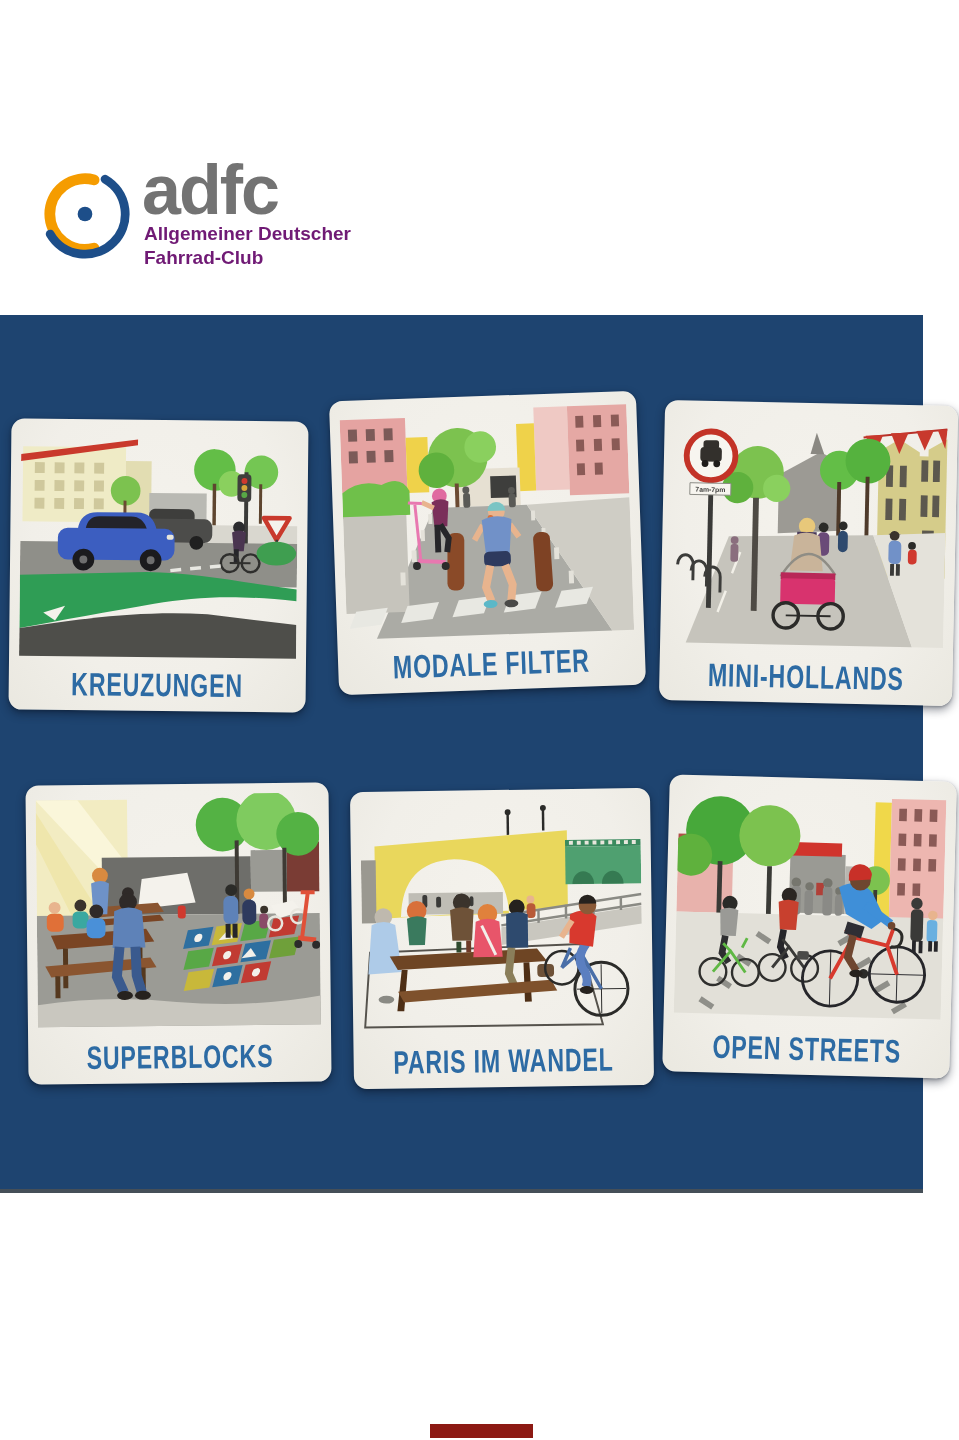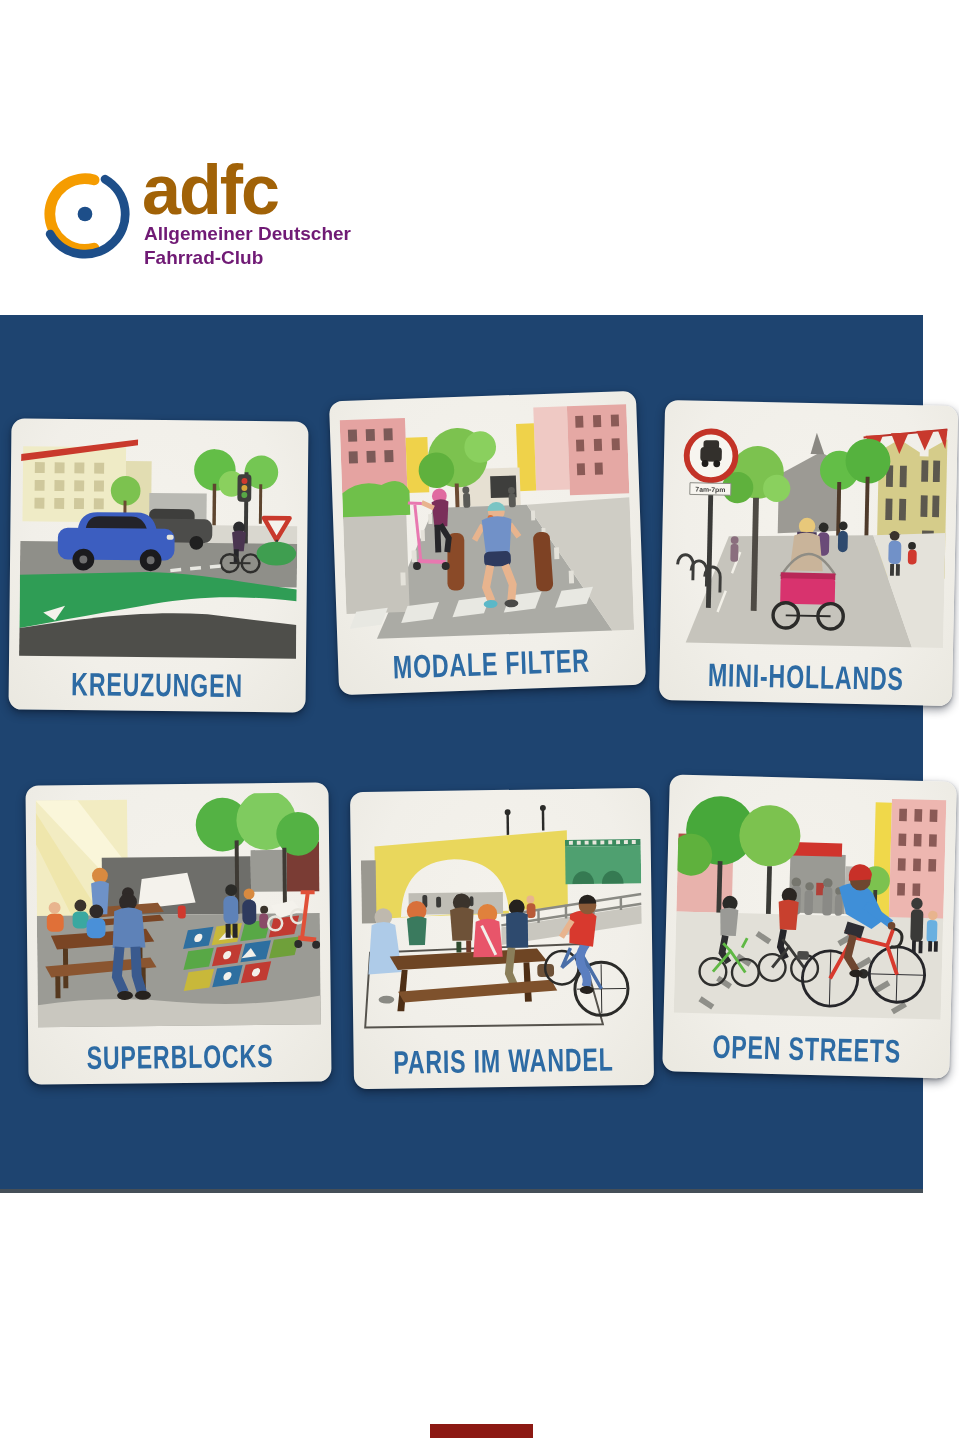--- a/index.html
+++ b/index.html
@@ -3,21 +3,21 @@
 <meta charset="utf-8">
 <style>
   html,body{margin:0;padding:0;background:#fff;}
   .page{position:relative;width:959px;height:1440px;background:#ffffff;overflow:hidden;
         font-family:"Liberation Sans", sans-serif;}
   
   .header{position:absolute;left:0;top:0;width:959px;height:315px;background:#ffffff;}
   .logo{position:absolute;left:36px;top:158px;display:flex;align-items:flex-start;}
   .logo-mark{width:98px;height:104px;margin-top:4px;}
   .logo-text{margin-left:8px;color:#1D4E89;}
-  .logo-word{font-size:70px;line-height:0.92;font-weight:bold;letter-spacing:-2px;color:#a16207;}
+  .logo-word{font-size:70px;line-height:0.92;font-weight:bold;letter-spacing:-2px;color:#737373;}
   .logo-sub{font-size:19px;line-height:1.22;font-weight:bold;color:#701a75;margin-left:2px;}
   
   .blue-section{position:absolute;left:0;top:315px;width:923px;height:878px;
                 background:#1E4470;border-bottom:4px solid #454F58;box-sizing:border-box;}
   .card{position:absolute;margin:0;background:radial-gradient(ellipse at 50% 38%,#F4F2EC 0%,#F1EFE9 60%,#EAE8E0 100%);
         border-radius:13px;box-shadow:0 4px 10px rgba(8,16,30,.45),0 1px 3px rgba(8,16,30,.3);
         display:flex;flex-direction:column;padding:10px 10px 0 10px;box-sizing:border-box;}
   .card svg.illust{width:100%;flex:1 1 auto;display:block;}
   .card figcaption{height:52px;display:flex;align-items:center;justify-content:center;}
   .caption-text{display:inline-block;font-weight:bold;font-size:29px;letter-spacing:1px;

